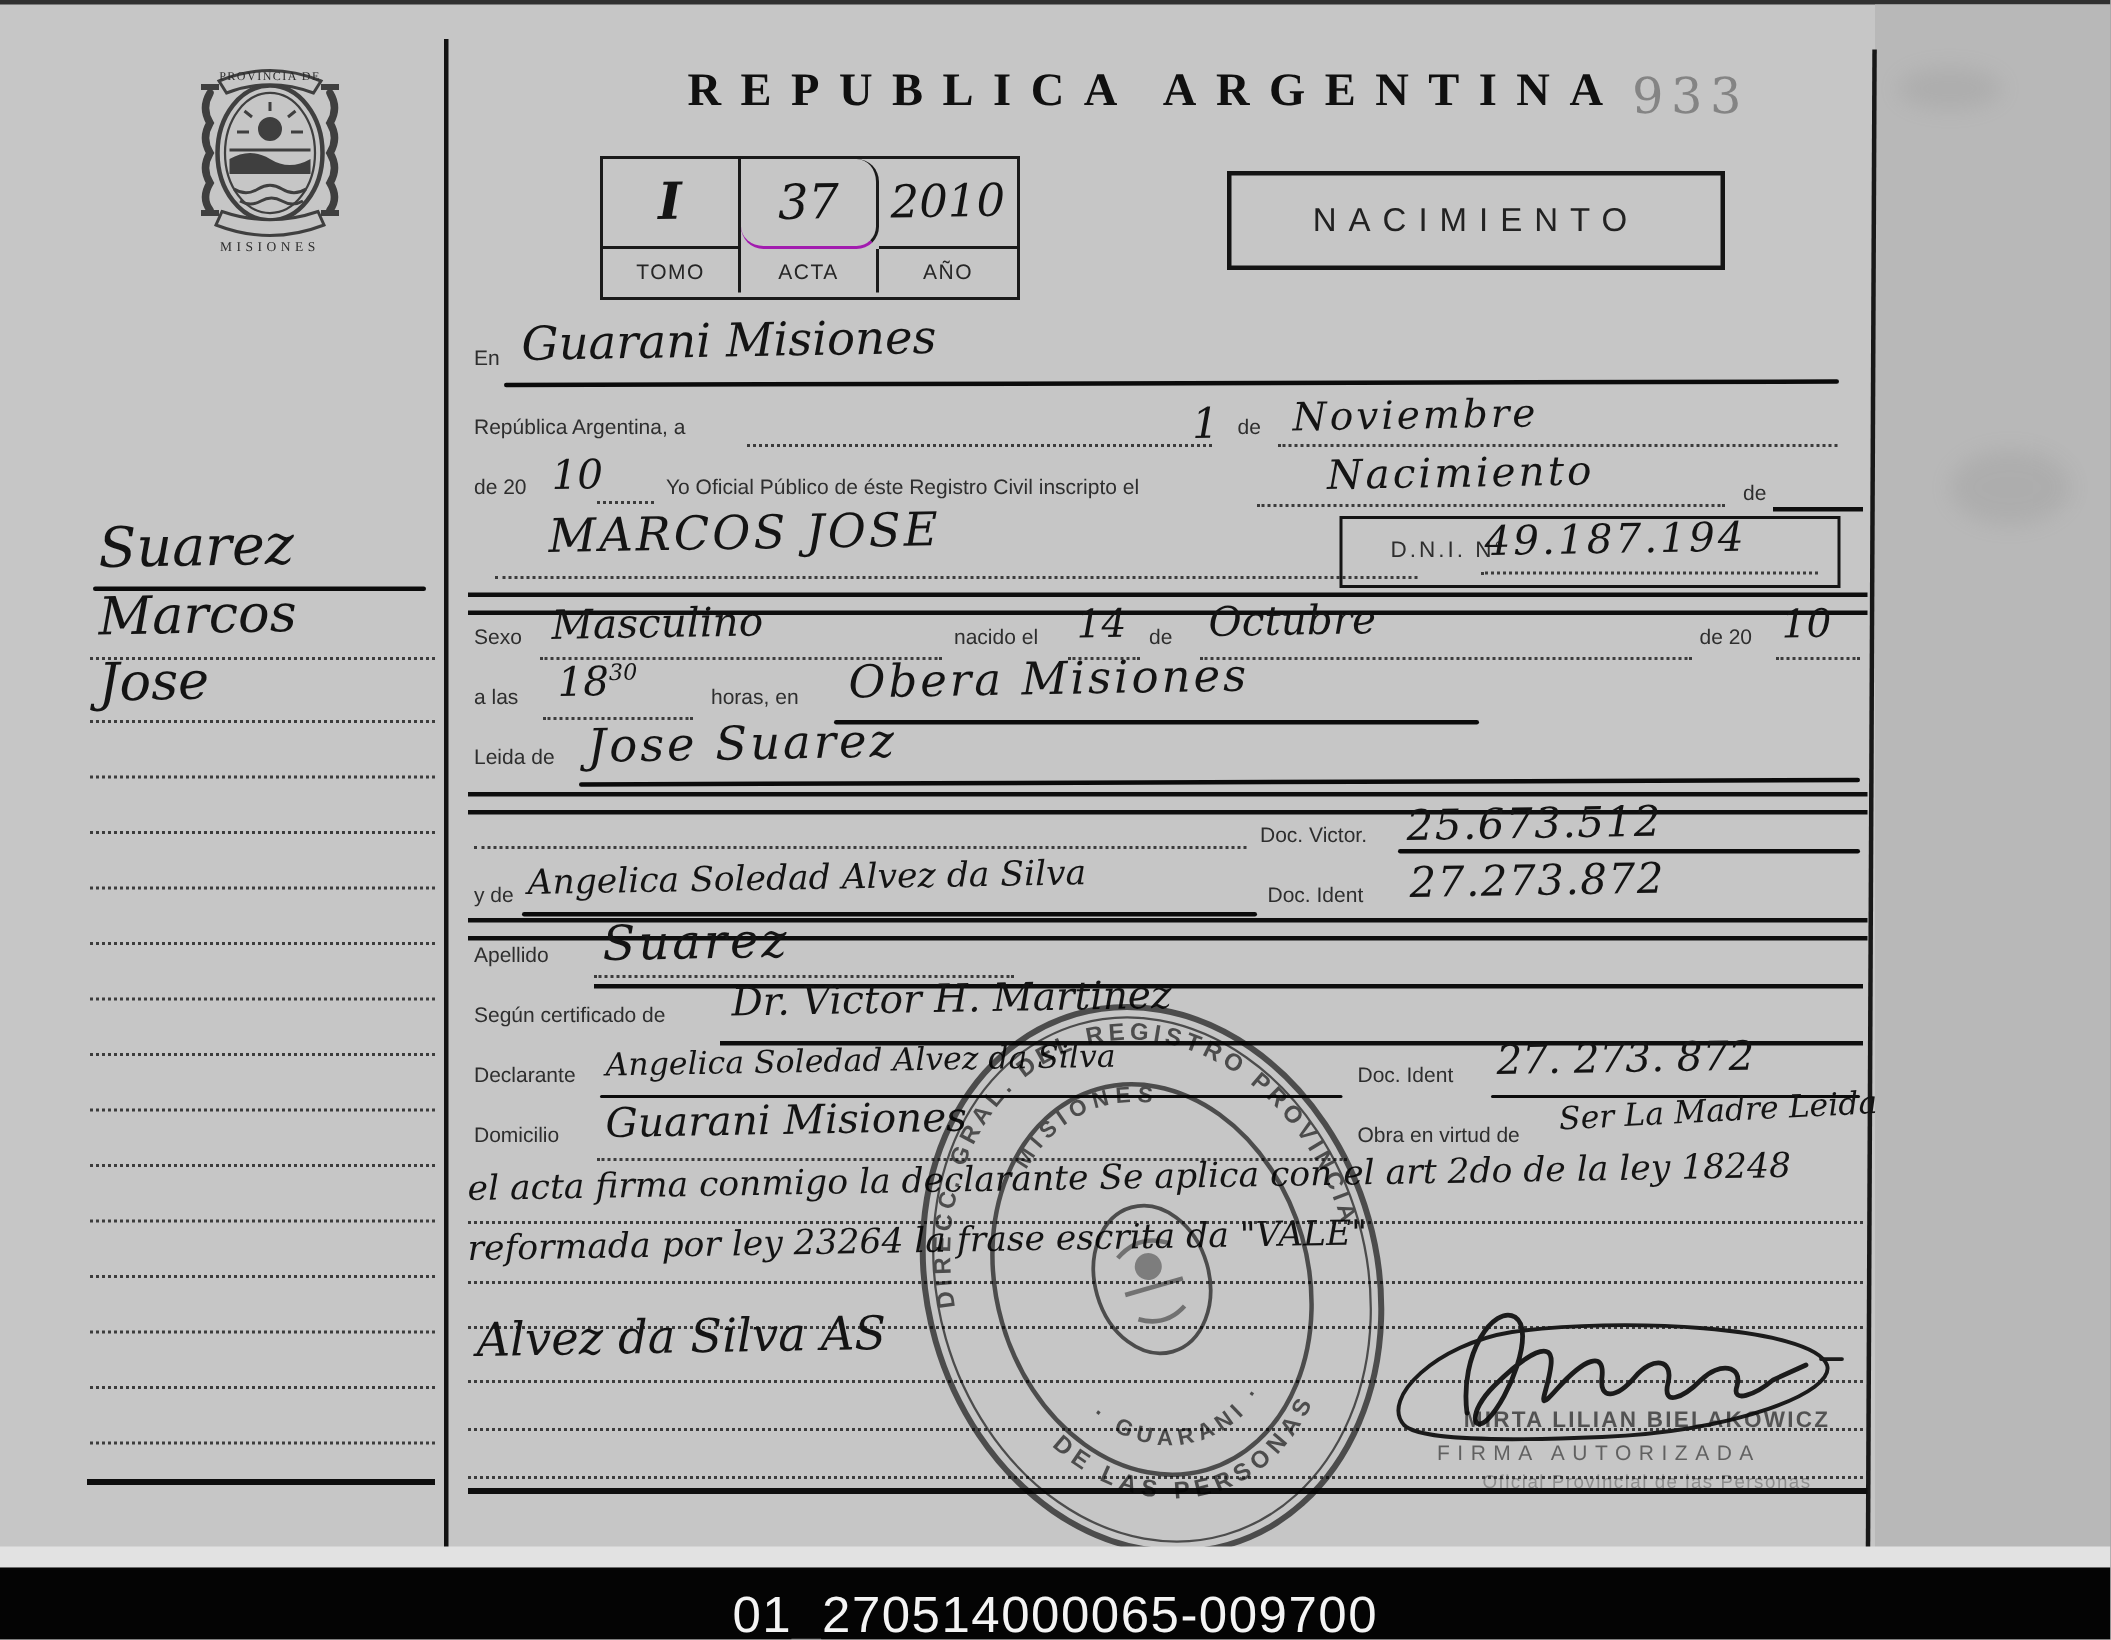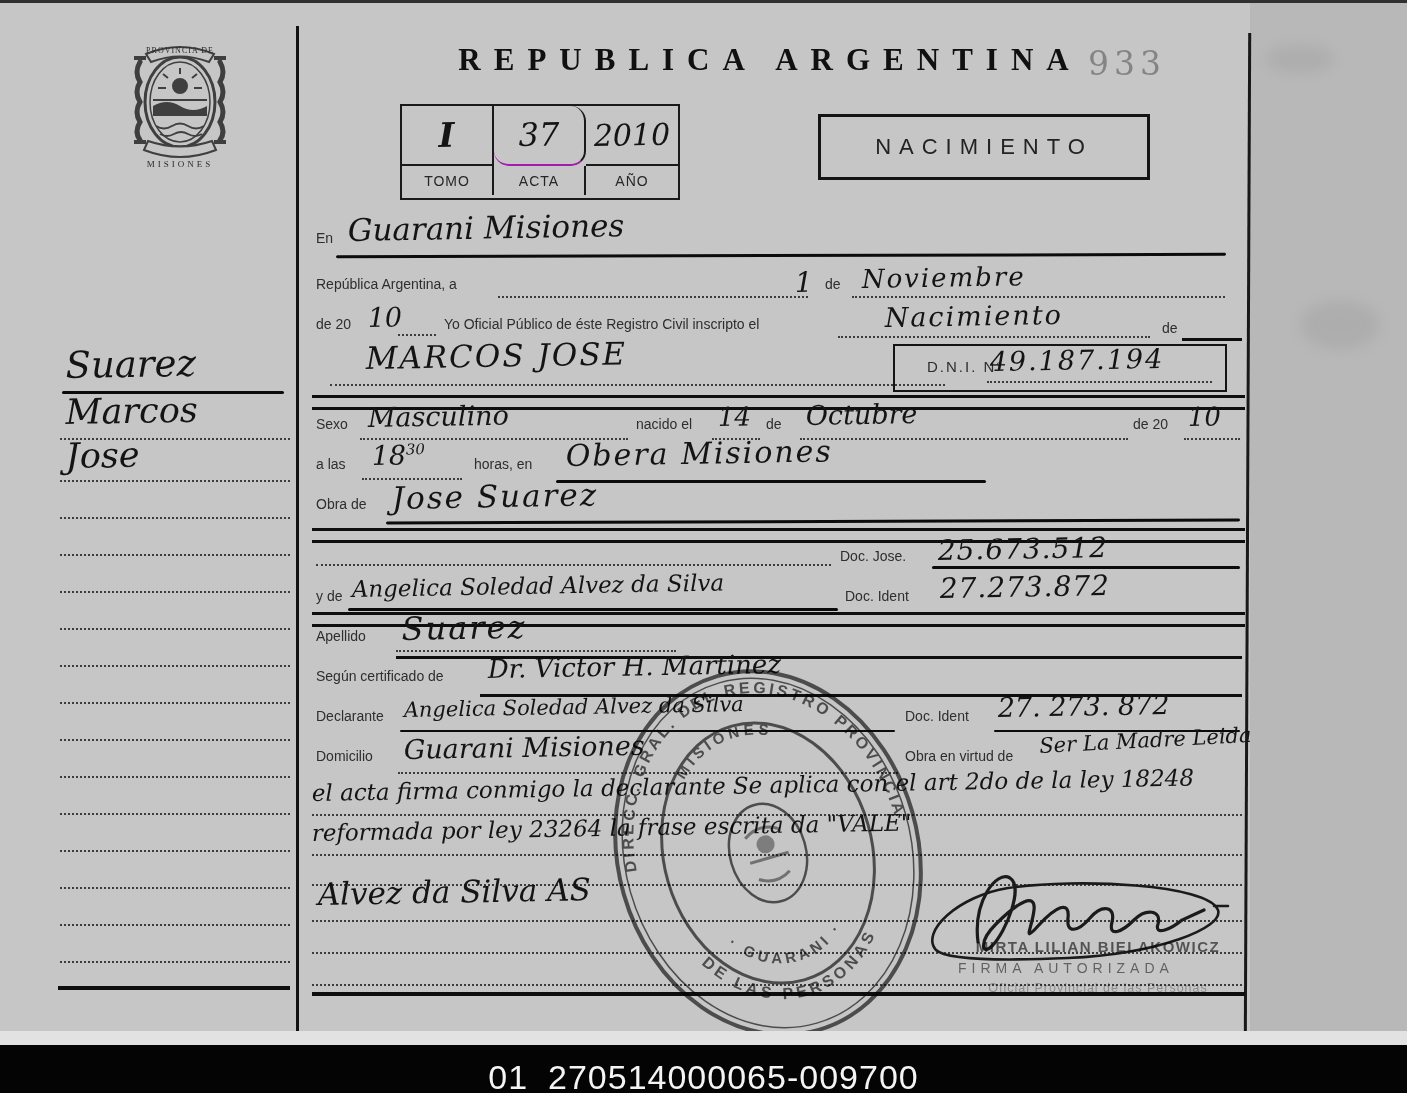--- a/index.html
+++ b/index.html
@@ -149,27 +149,27 @@
 
   <span class="lbl" style="left:316px;top:456px;">a las</span>
   <span class="hw" style="left:372px;top:440px;font-size:27px;">
     <span>18</span><sup>30</sup>
   </span>
   <div class="dotted" style="left:362px;top:478px;width:100px;"></div>
   <span class="lbl" style="left:474px;top:456px;">horas, en</span>
   <span class="hw" style="left:566px;top:438px;font-size:30px;letter-spacing:2px;">Obera Misiones</span>
   <div class="handline" style="left:556px;top:480px;width:430px;height:2.5px;"></div>
 
-  <span class="lbl" style="left:316px;top:496px;">Obra de</span>
+  <span class="lbl" style="left:316px;top:496px;">Leida de</span>
   <span class="hw" style="left:392px;top:480px;font-size:31px;letter-spacing:2px;">Jose Suarez</span>
   <div class="handline" style="left:386px;top:520px;width:854px;transform:rotate(-0.2deg);"></div>
   <div class="rule2" style="left:312px;top:528px;width:933px;"></div>
 
   <div class="dotted" style="left:316px;top:564px;width:515px;"></div>
-  <span class="lbl" style="left:840px;top:548px;">Doc. Jose.</span>
+  <span class="lbl" style="left:840px;top:548px;">Doc. Victor.</span>
   <span class="hw" style="left:938px;top:534px;font-size:28px;letter-spacing:1px;">25.673.512</span>
   <div class="handline" style="left:932px;top:566px;width:308px;height:2.5px;"></div>
 
   <span class="lbl" style="left:316px;top:588px;">y de</span>
   <span class="hw" style="left:352px;top:576px;font-size:23px;">Angelica Soledad Alvez da Silva</span>
   <div class="handline" style="left:348px;top:608px;width:490px;height:2.5px;"></div>
   <span class="lbl" style="left:845px;top:588px;">Doc. Ident</span>
   <span class="hw" style="left:940px;top:572px;font-size:28px;letter-spacing:1px;">27.273.872</span>
   <div class="rule2" style="left:312px;top:612px;width:933px;"></div>
 

